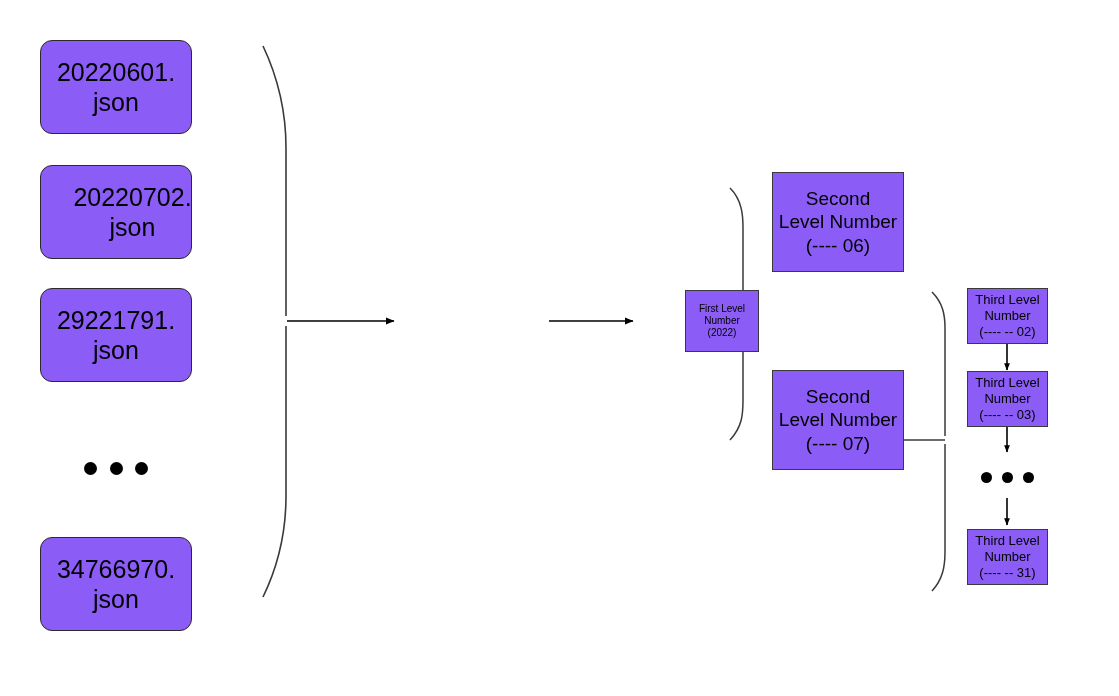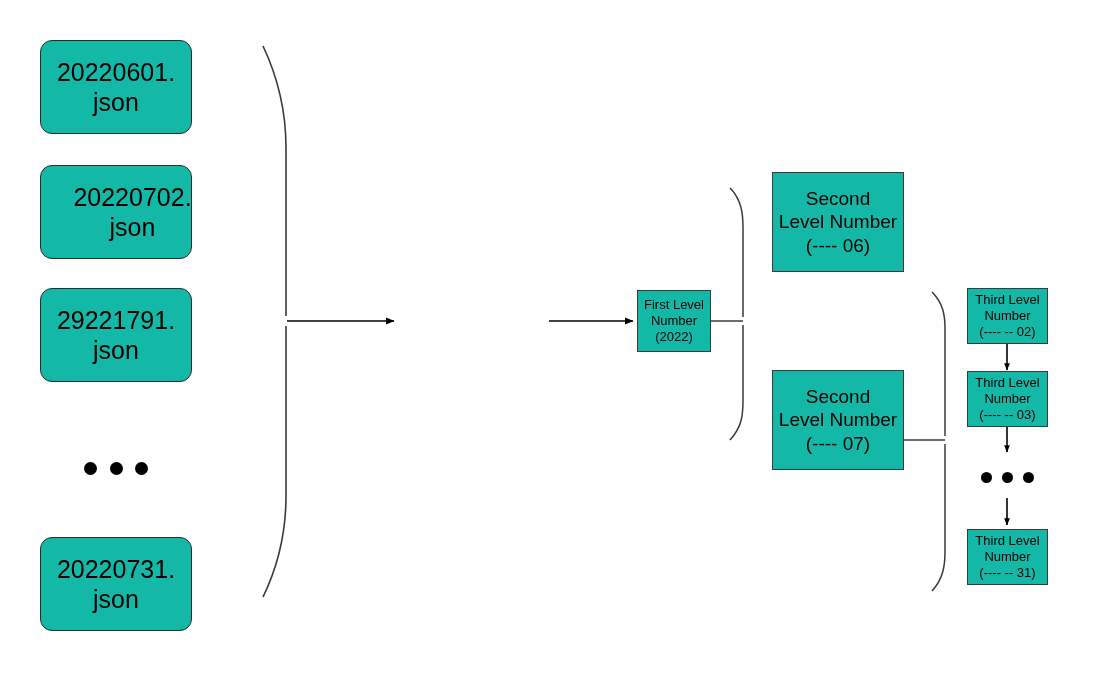--- a/index.html
+++ b/index.html
@@ -14,21 +14,21 @@
   #canvas {
     position: relative;
     width: 1119px;
     height: 696px;
     background: #ffffff;
     overflow: hidden;
   }
   .node {
     position: absolute;
     box-sizing: border-box;
-    background: #14b8a6;
+    background: #8b5cf6;
     border: 1px solid #3a3a3a;
     display: flex;
     align-items: center;
     justify-content: center;
     text-align: center;
     line-height: 1.22;
     color: #000000;
     white-space: pre-line;
   }
   .file-node {
@@ -37,22 +37,23 @@
     font-size: 25px;
     padding: 0 6px;
   }
   .agent-node {
     border-radius: 14px;
     border: 1.6px solid #2b2b2b;
     font-size: 52px;
     letter-spacing: 0px;
   }
   .lvl1-node {
-    font-size: 13px;
+    font-size: 10px;
     border: 1.4px solid #3a3a3a;
+    margin-left: 48px;
   }
   .lvl2-node {
     font-size: 19px;
     border: 1.4px solid #3a3a3a;
   }
   .lvl3-node {
     font-size: 13px;
     border: 1.3px solid #3a3a3a;
   }
   .dots {
@@ -125,21 +126,21 @@
 
   <div class="node file-node" style="left:40px; top:288px; width:152px; height:94px;">29221791.
 json</div>
 
   <div class="dots" style="left:84px; top:460px; width:64px; height:16px; justify-content:space-between;">
     <i style="width:13px; height:13px;"></i>
     <i style="width:13px; height:13px;"></i>
     <i style="width:13px; height:13px;"></i>
   </div>
 
-  <div class="node file-node" style="left:40px; top:537px; width:152px; height:94px;">20220731.
+  <div class="node file-node" style="left:40px; top:537px; width:152px; height:94px;">34766970.
 json</div>
 
 
   <div class="node lvl1-node" style="left:637px; top:290px; width:74px; height:62px;">First Level
 Number
 (2022)</div>
 
   <div class="node lvl2-node" style="left:772px; top:172px; width:132px; height:100px;">Second
 Level Number
 (---- 06)</div>

